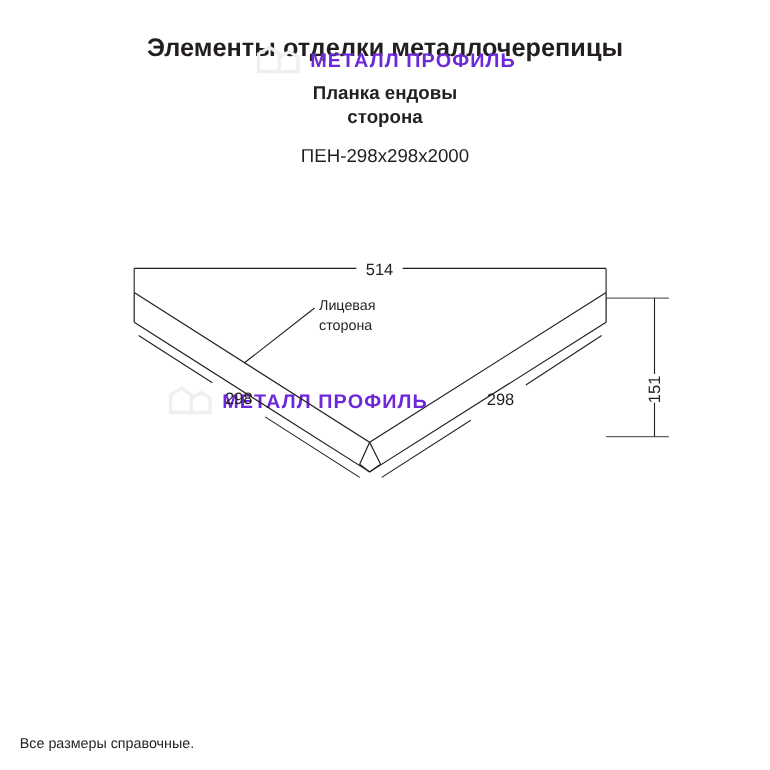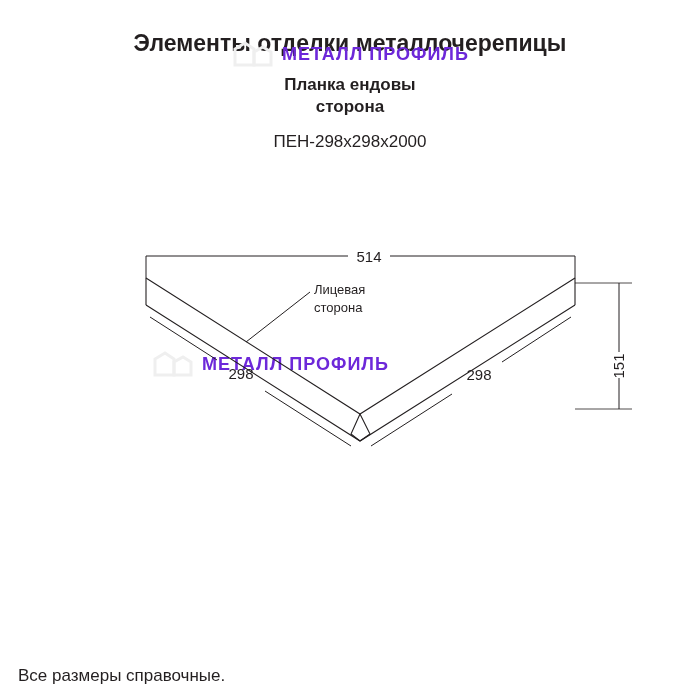--- a/index.html
+++ b/index.html
@@ -42,31 +42,30 @@
     text-align: center;
   }
   .title-code {
     font-size: 17px;
     font-weight: normal;
     margin-top: 14px;
     color: #231f20;
   }
   .drawing {
     position: absolute;
-    top: 176px;
+    top: 164px;
     left: 0;
     width: 624px;
     height: 420px;
-    padding-left: 24px;
   }
   .footer {
     position: absolute;
     left: 18px;
     bottom: 16px;
-    font-size: 17px;
+    font-size: 13px;
     line-height: 17px;
     color: #231f20;
   }
   .wm {
     position: absolute;
     pointer-events: none;
     user-select: none;
   }
   .wm-text {
     font-size: 18px;

